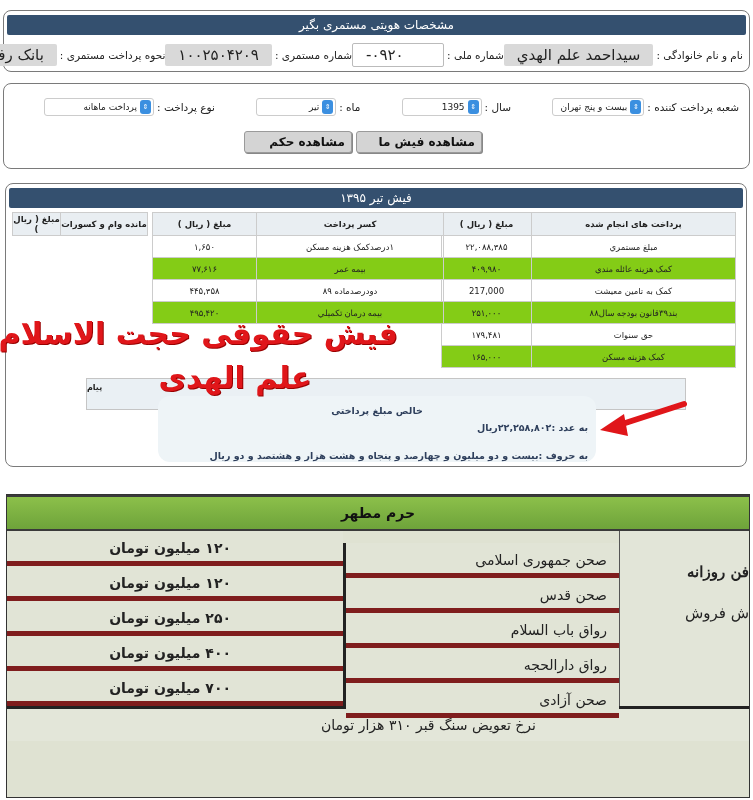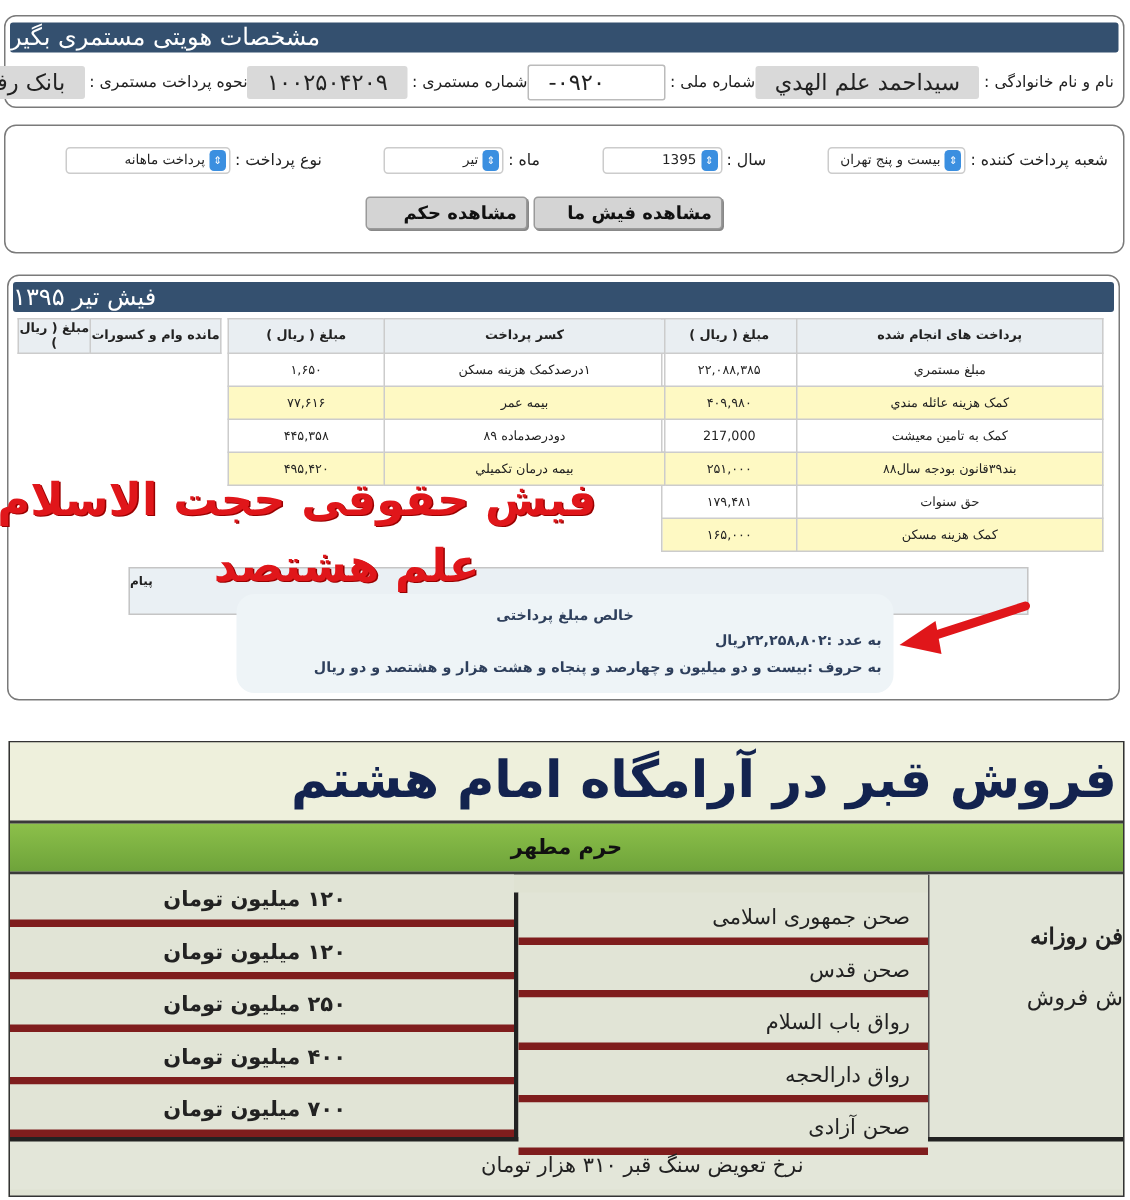--- a/index.html
+++ b/index.html
@@ -7,21 +7,21 @@
   body { font-family: "DejaVu Sans", sans-serif; position: relative; direction: rtl; color: #222; }
 
   .panel {
     position: absolute; border: 1px solid #7a7a7a; border-radius: 8px; background: #fff;
   }
   #p1 { left: 3px; top: 10px; width: 747px; height: 62px; }
   #p2 { left: 3px; top: 83px; width: 747px; height: 86px; }
   #p3 { left: 5px; top: 183px; width: 742px; height: 284px; }
 
   .hdr {
-    background: #34506f; color: #fff; font-size: 16px; text-align: left;
+    background: #34506f; color: #fff; font-size: 12px; text-align: center;
     height: 20px; line-height: 20px; margin: 4px 3px 0 3px; border-radius: 2px;
   }
 
   .row1 { display: flex; align-items: center; justify-content: space-between; padding: 8px 6px 0 8px; font-size: 10.5px; }
   .fld { display: flex; align-items: center; gap: 3px; white-space: nowrap; }
   .val { background: #d9d9d9; padding: 2px 13px; border-radius: 2px; font-size: 15px; }
   .val.box { background: #fff; border: 1px solid #bbb; width: 92px; text-align: left; }
 
   .row2 { display: flex; align-items: center; justify-content: space-between; padding: 14px 10px 0 40px; font-size: 10.5px; }
   .sel {
@@ -35,37 +35,37 @@
   .btns { position: absolute; top: 47px; left: 240px; display: flex; gap: 4px; direction: rtl; }
   .btn {
     background: #d4d4d4; border: 1px solid #9a9a9a; border-radius: 3px; height: 22px;
     font-weight: bold; font-size: 12px; line-height: 20px; padding: 0 6px; color: #111; overflow: hidden;
     box-shadow: 1px 1px 0 #888;
   }
 
   table { border-collapse: collapse; font-size: 8.5px; position: absolute; }
   td, th { border: 1px solid #ccc; text-align: center; height: 22px; font-weight: normal; }
   th { background: #e9eef2; font-weight: bold; height: 23px; }
-  tr.alt td { background: #fef9c3; }
+  tr.alt td { background: #84cc16; font-family: Liberation Serif, serif; }
 
   #tbl-earn { right: 10px; top: 28px; width: 295px; }
   #tbl-ded { left: 146px; top: 28px; width: 292px; }
   #tbl-loan { left: 6px; top: 28px; width: 136px; }
 
   .msgbar {
     position: absolute; left: 80px; top: 194px; width: 300px; height: 32px;
     background: #eaf0f4; border: 1px solid #c5c5c5; font-size: 8px; text-align: left; line-height: 18px; font-weight: bold;
   }
   .netbox {
     position: absolute; left: 152px; top: 212px; width: 438px; height: 66px;
     background: #eef4f7; border-radius: 12px; font-size: 9.5px; color: #2e3f5c; font-weight: bold;
   }
   .netbox .t { text-align: center; margin-top: 9px; }
   .netbox .n { text-align: right; padding-right: 8px; margin-top: 6px; }
-  .netbox .w { text-align: right; padding-right: 8px; margin-top: 7px; }
+  .netbox .w { text-align: right; padding-right: 8px; margin-top: 17px; }
 
   .overlay {
     position: absolute; color: #e0161a; font-weight: bold; font-size: 30px; text-align: center;
     text-shadow: 1px 1px 0 #900; white-space: nowrap;
   }
   #ov1 { left: 38px; top: 316px; width: 360px; }
   #ov2 { left: 150px; top: 360px; width: 170px; }
 
   .arrow { position: absolute; left: 598px; top: 398px; width: 90px; height: 40px; }
 
@@ -225,28 +225,27 @@
   <div class="msgbar" style="left:80px;width:600px">پیام</div>
 
   <div class="netbox">
     <div class="t">خالص مبلغ پرداختی</div>
     <div class="n">به عدد :۲۲,۲۵۸,۸۰۲ریال</div>
     <div class="w">به حروف :بیست و دو میلیون و چهارصد و پنجاه و هشت هزار و هشتصد و دو ریال</div>
   </div>
 </div>
 
 <div class="overlay" id="ov1">فیش حقوقی حجت الاسلام</div>
-<div class="overlay" id="ov2">علم هشتصد</div>
+<div class="overlay" id="ov2">علم الهدی</div>
 <svg class="arrow" viewBox="0 0 90 40">
   <line x1="86" y1="6" x2="18" y2="28" stroke="#e0161a" stroke-width="6" stroke-linecap="round"></line>
   <polygon points="2,32 26,16 30,38" fill="#e0161a"></polygon>
 </svg>
 
 <div id="grave">
-  <div class="gtitle">فروش قبر در آرامگاه امام هشتم</div>
   <div class="gbar">حرم مطهر</div>
   <div class="grid">
     <div class="gcol-side">
       <span class="s1">فن روزانه</span>
       <span class="s2">ش فروش</span>
     </div>
     <div class="gcol-name">
       <div class="gcell">صحن جمهوری اسلامی</div>
       <div class="gcell">صحن قدس</div>
       <div class="gcell">رواق باب السلام</div>

